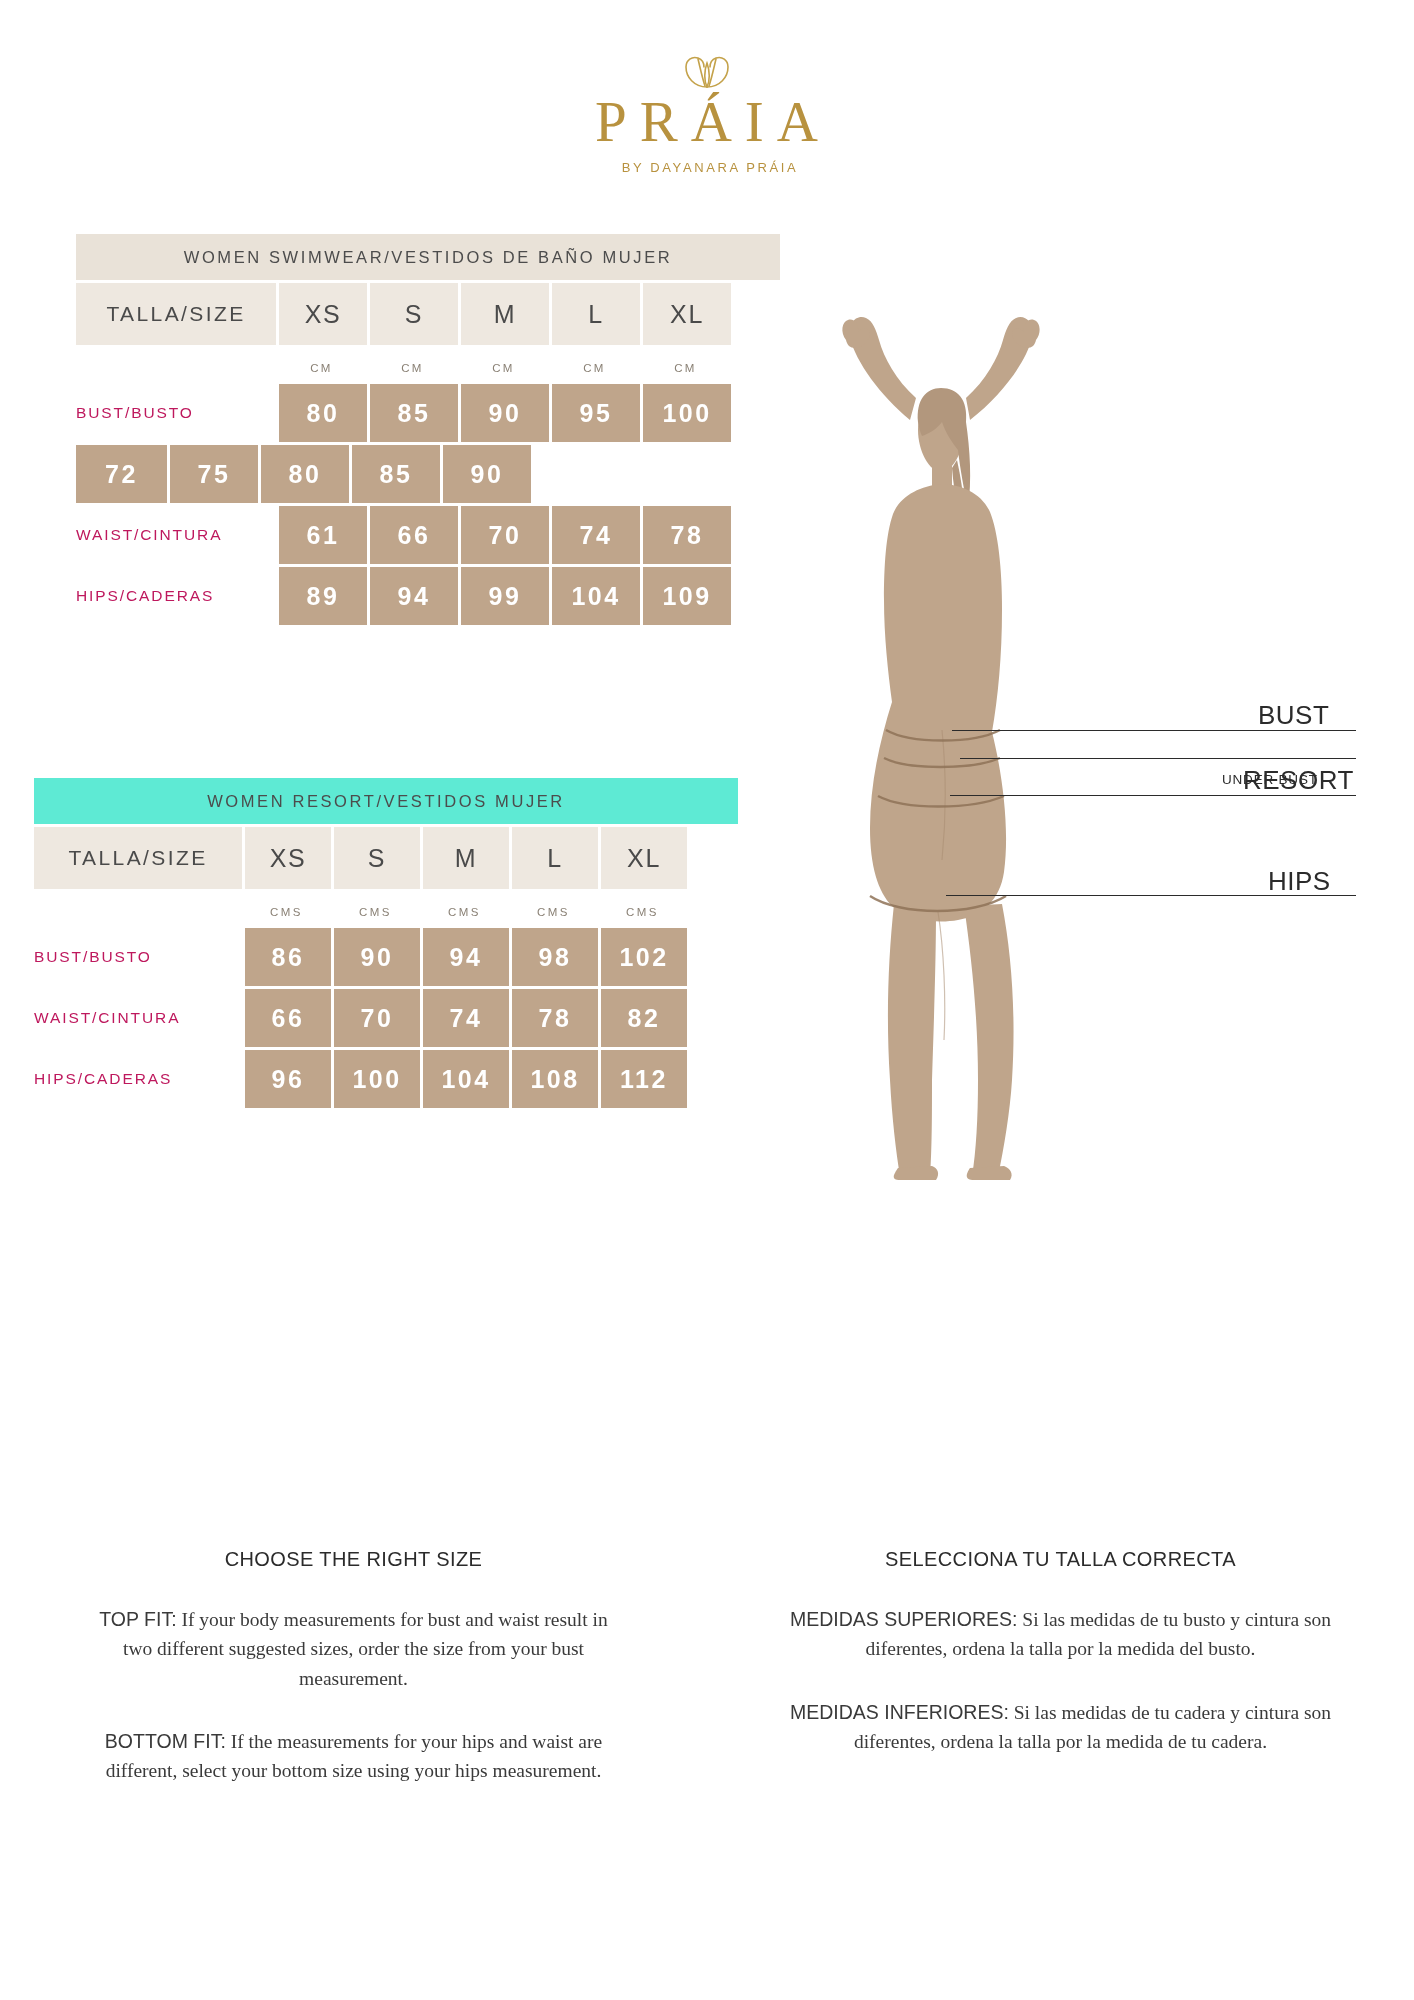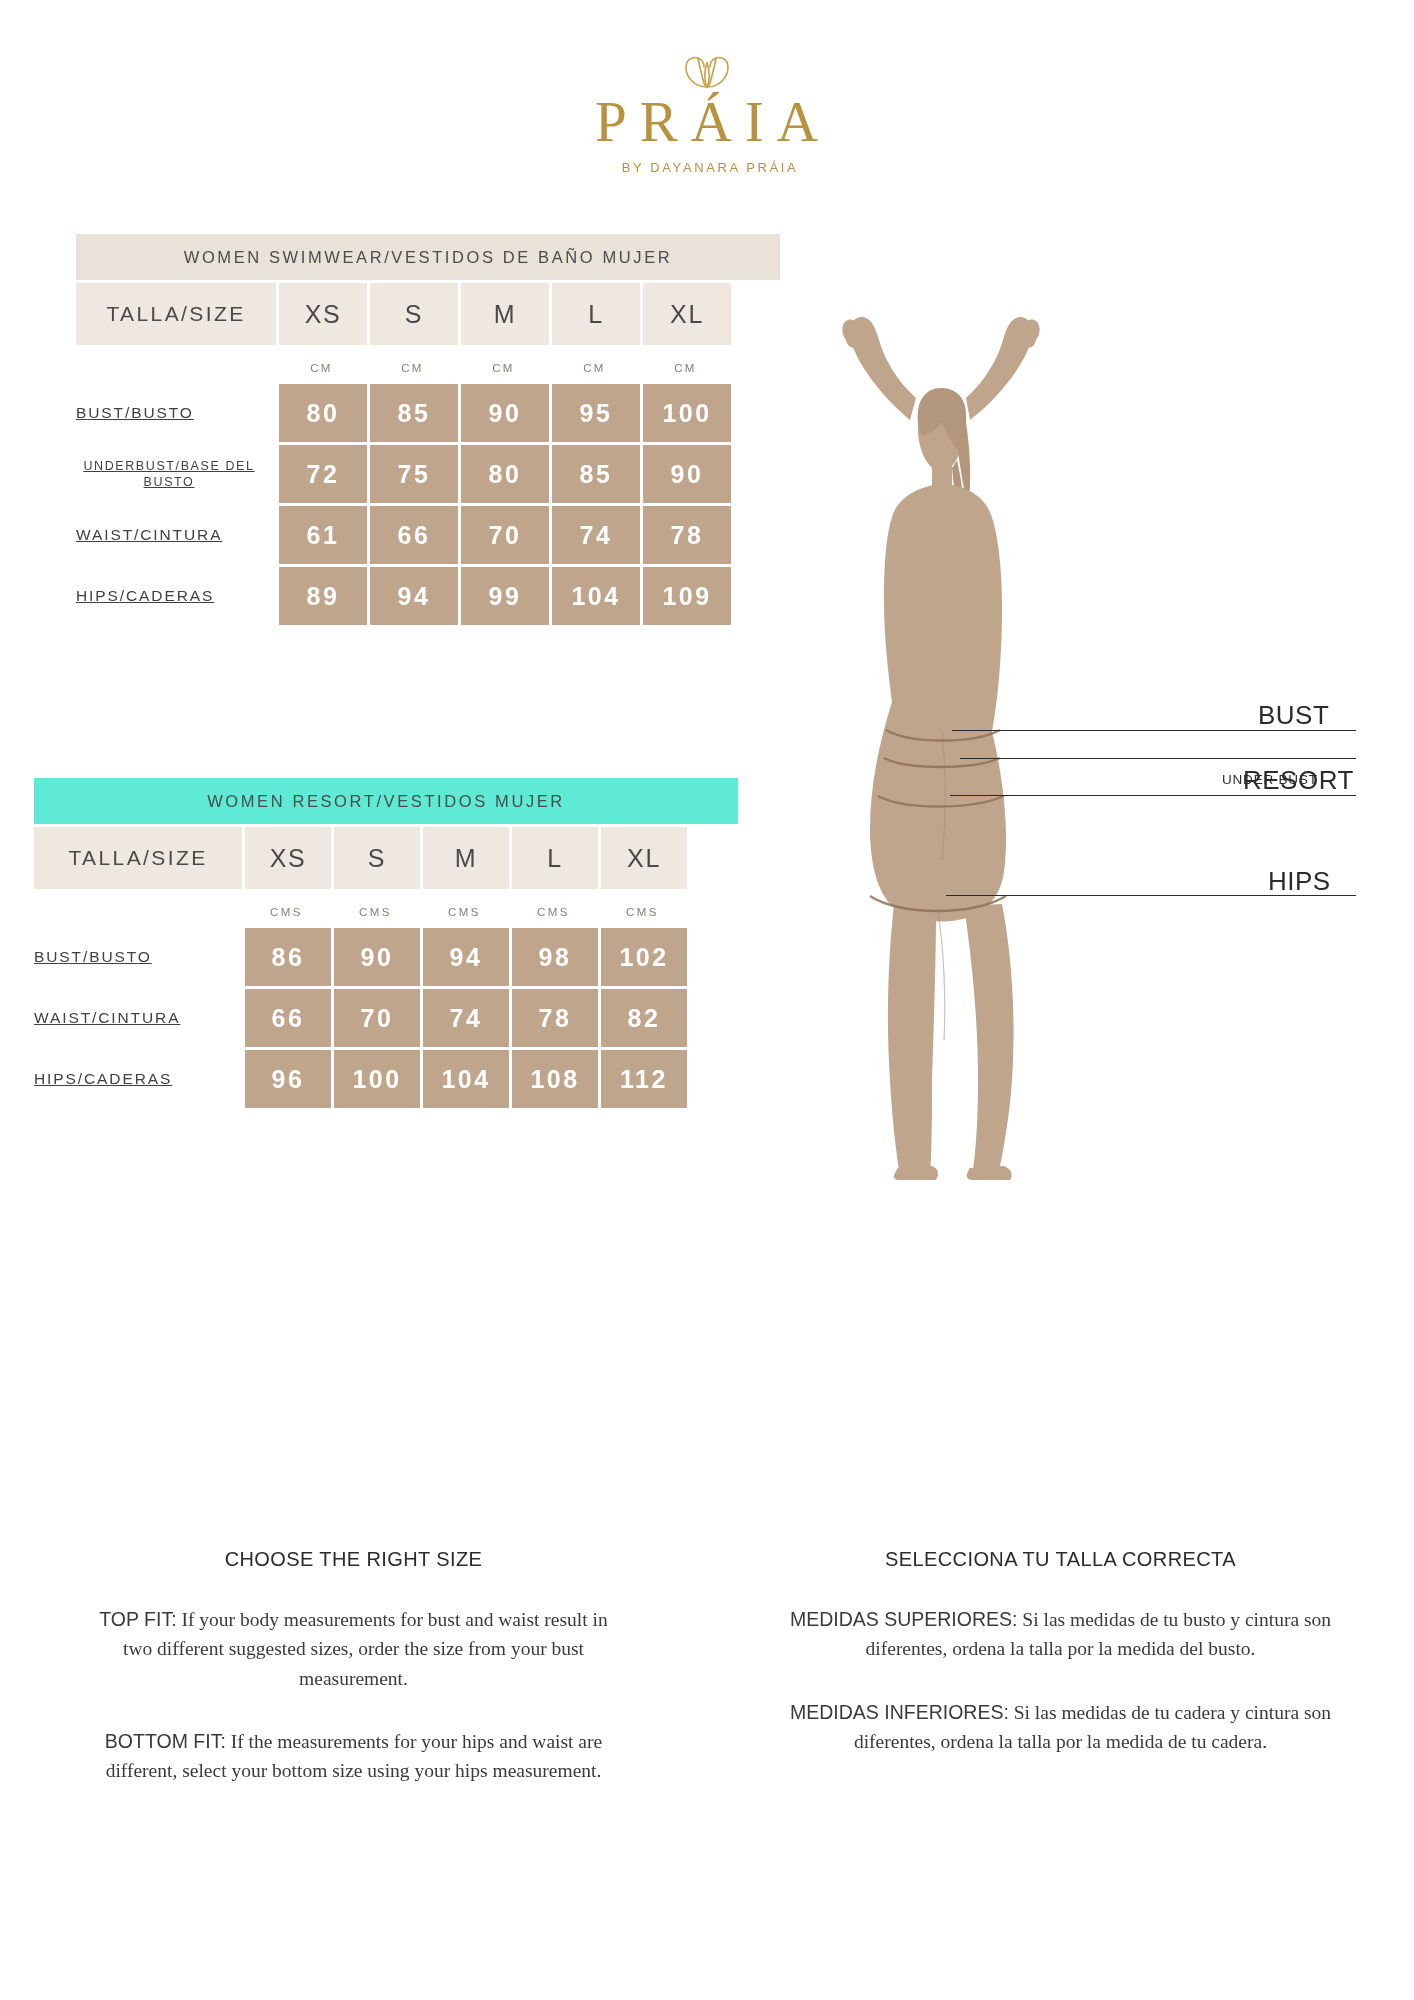--- a/index.html
+++ b/index.html
@@ -80,30 +80,29 @@
   .unit-row .cell {
     font-size: 11.5px;
     letter-spacing: 2.4px;
     color: #8a8175;
     text-align: center;
     padding: 17px 0 10px 0;
   }
 
   .data-row { display: flex; margin-bottom: 3px; }
   .data-row .lbl {
-    color: #404040;
+    color: #be185d;
     font-size: 15.5px;
     letter-spacing: 1.9px;
     display: flex;
     align-items: center;
     justify-content: flex-start;
     padding-right: 14px;
     text-align: left;
     line-height: 1.3;
-    text-decoration: underline;
   }
   .data-row .lbl.small { font-size: 12.5px; letter-spacing: 1.6px; text-align: center; justify-content: center;}
   .data-row .cell {
     background: #bfa58b;
     color: #ffffff;
     font-size: 25px;
     font-weight: bold;
     letter-spacing: 2.5px;
     display: flex;
     align-items: center;
@@ -191,21 +190,20 @@
   <div class="data-row">
     <div class="lbl" style="width:200px;height:58px;">BUST/BUSTO</div>
     <div class="cell" style="width:91px;height:58px;">80</div>
     <div class="cell" style="width:91px;height:58px;">85</div>
     <div class="cell" style="width:91px;height:58px;">90</div>
     <div class="cell" style="width:91px;height:58px;">95</div>
     <div class="cell" style="width:91px;height:58px;">100</div>
   </div>
 
   <div class="data-row">
-    <div class="lbl small" style="width:200px;height:58px;">UNDERBUST/BASE DEL BUSTO</div>
     <div class="cell" style="width:91px;height:58px;">72</div>
     <div class="cell" style="width:91px;height:58px;">75</div>
     <div class="cell" style="width:91px;height:58px;">80</div>
     <div class="cell" style="width:91px;height:58px;">85</div>
     <div class="cell" style="width:91px;height:58px;">90</div>
   </div>
 
   <div class="data-row">
     <div class="lbl" style="width:200px;height:58px;">WAIST/CINTURA</div>
     <div class="cell" style="width:91px;height:58px;">61</div>

